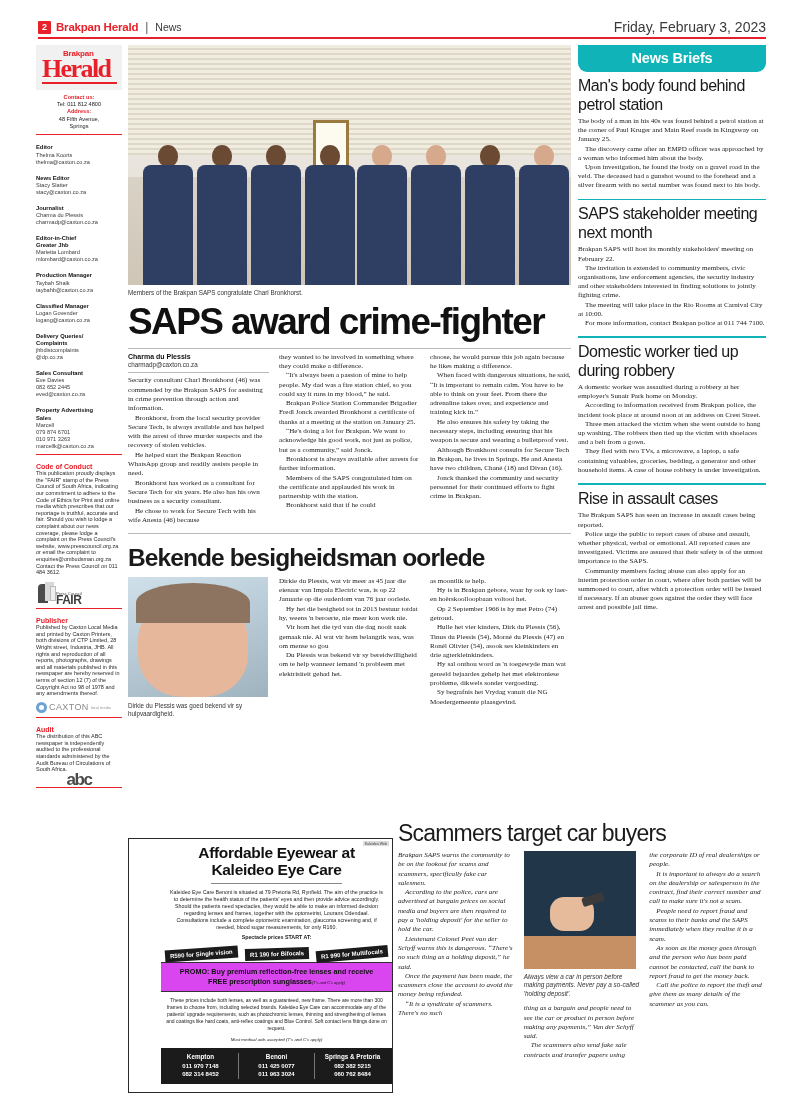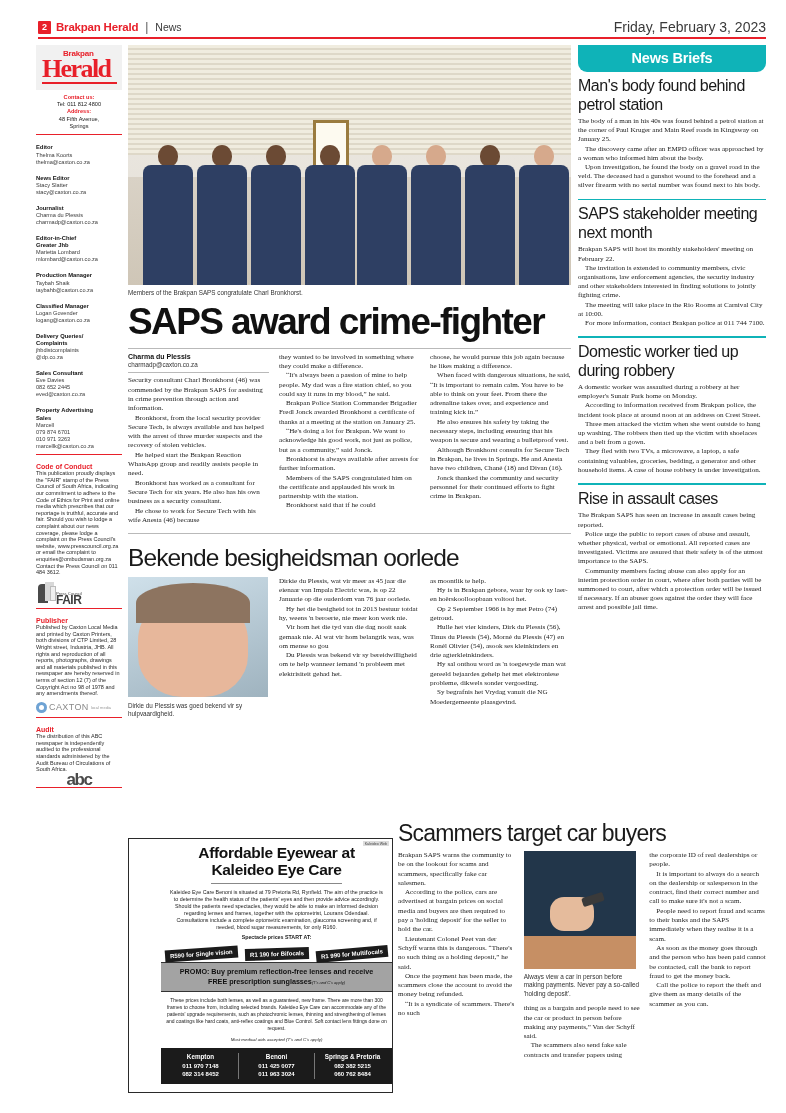--- a/index.html
+++ b/index.html
@@ -101,21 +101,21 @@
   .body-txt {
     font-family:"Liberation Serif", serif;
     font-size:7.1px; line-height:9.3px; color:#1b1b1b; text-align:left;
   }
   .body-txt p { margin:0; text-indent:7px; }
   .body-txt p.first { text-indent:0; }
 
   
   .afr-head {
     font-size:24.5px; line-height:27px; color:#1a1a1a; letter-spacing:-0.9px;
-    margin-top:10px; font-weight:400;
+    margin-top:10px; font-weight:700;
   }
   .afr-photo { width:140px; height:120px; overflow:hidden; position:relative;
                background:linear-gradient(180deg,#cfe0ea 0%,#b9c8d2 100%); }
   .afr-caption { font-size:6.3px; line-height:8px; color:#333; margin-top:5px; }
 
   
   .ad {
     position:absolute; left:128px; top:838px; width:265px; height:255px;
     border:0.8px solid #2a2a2a; background:#fff; overflow:hidden;padding-left:32px;
   }
@@ -126,36 +126,36 @@
               letter-spacing:-0.3px; }
   .ad-sep { height:1.2px; background:#888; width:60%; margin:5px auto 5px auto; }
   .ad-body { font-size:5.3px; line-height:7px; color:#222; }
   .ad-start { font-weight:bold; font-size:5.3px; margin-top:3px; }
   .ad-prices { display:flex; justify-content:space-between; align-items:center;
                margin:4px 4px 2px 4px; }
   .pill { background:#1b1b1b; color:#fff; font-weight:bold; font-size:6px;
           padding:3px 5px; transform:rotate(-4deg); white-space:nowrap; }
   .pill.p2 { transform:rotate(-2deg); }
   .pill.p3 { transform:rotate(-5deg); }
-  .ad-promo { background:#a3a3a3; text-align:center; padding:4px 4px; font-weight:bold;
+  .ad-promo { background:#d946ef; text-align:center; padding:4px 4px; font-weight:bold;
               font-size:7.2px; line-height:9.5px; color:#111; border-top:0.7px solid #333;
               border-bottom:0.7px solid #333; }
   .ad-promo small { font-weight:normal; font-size:4px; font-style:italic; }
   .ad-fine { text-align:center; font-size:5px; line-height:7px; color:#222; padding:5px 5px; }
   .ad-fine .ital { font-style:italic; font-size:4.4px; display:block; margin-top:4px; }
   .ad-contacts { background:#1b1b1b; color:#fff; display:flex; padding:5px 2px; }
   .ad-ct { flex:1; text-align:center; font-size:6px; line-height:8.5px; font-weight:bold;
            border-right:0.8px solid #777; }
   .ad-ct:last-child { border-right:none; }
   .ad-ct .ct-city { font-size:6.3px; }
 
   
   .scam { position:absolute; left:398px; top:820px; width:368px; }
   .scam-head { font-size:23px; line-height:26px; color:#1a1a1a; letter-spacing:-0.8px; }
-  .scam-cols { display:flex; gap:9px; margin-top:5px; }
+  .scam-cols { display:flex; gap:9px; margin-top:5px;font-style:italic; }
   .scam-col { flex:1; }
   .scam-photo { width:112px; height:118px; overflow:hidden; position:relative;
                 background:linear-gradient(180deg,#2b3a4a 0%,#cf9d76 100%); }
   .scam-cap { font-size:6.4px; line-height:8.4px; color:#333; margin-top:4px; }
 
   
   .briefs { position:absolute; left:578px; top:45px; width:188px; }
   .briefs-tab {
     background:#0fb3b8; color:#fff; font-weight:bold; font-size:14.5px;
     text-align:center; padding:5px 0 6px 0; border-radius:0 0 9px 9px;

